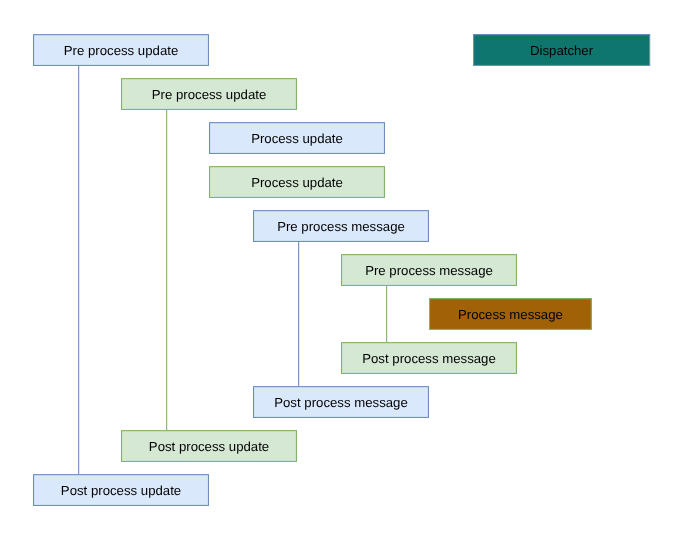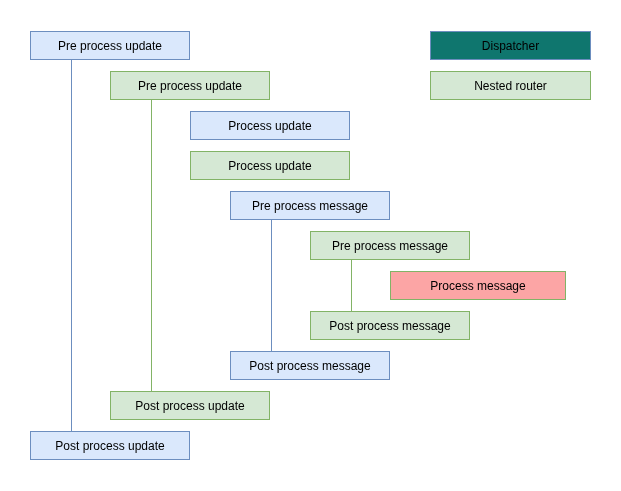--- a/index.html
+++ b/index.html
@@ -53,34 +53,31 @@
     </div>
     <div class="node" style="left: 190px; top: 151px; width: 160px; height: 29px; background: rgb(213, 232, 212); border-color: rgb(130, 179, 102); color: rgb(0, 0, 0);">
       <span class="node-label">Process update</span>
     </div>
     <div class="node" style="left: 230px; top: 191px; width: 160px; height: 29px; background: rgb(218, 232, 252); border-color: rgb(108, 142, 191); color: rgb(0, 0, 0);">
       <span class="node-label">Pre process message</span>
     </div>
     <div class="node" style="left: 310px; top: 231px; width: 160px; height: 29px; background: rgb(213, 232, 212); border-color: rgb(130, 179, 102); color: rgb(0, 0, 0);">
       <span class="node-label">Pre process message</span>
     </div>
-    <div class="node" style="left: 390px; top: 271px; width: 176px; height: 29px; background: #fca5a5; border-color: rgb(130, 179, 102); color: rgb(0, 0, 0);">
+    <div class="node" style="left: 390px; top: 271px; width: 148px; height: 29px; background: #a16207; border-color: rgb(130, 179, 102); color: rgb(0, 0, 0);">
       <span class="node-label">Process message</span>
     </div>
     <div class="node" style="left: 310px; top: 311px; width: 160px; height: 29px; background: rgb(213, 232, 212); border-color: rgb(130, 179, 102); color: rgb(0, 0, 0);">
       <span class="node-label">Post process message</span>
     </div>
     <div class="node" style="left: 230px; top: 351px; width: 160px; height: 29px; background: rgb(218, 232, 252); border-color: rgb(108, 142, 191); color: rgb(0, 0, 0);">
       <span class="node-label">Post process message</span>
     </div>
     <div class="node" style="left: 110px; top: 391px; width: 160px; height: 29px; background: rgb(213, 232, 212); border-color: rgb(130, 179, 102); color: rgb(0, 0, 0);">
       <span class="node-label">Post process update</span>
     </div>
     <div class="node" style="left: 30px; top: 431px; width: 160px; height: 29px; background: rgb(218, 232, 252); border-color: rgb(108, 142, 191); color: rgb(0, 0, 0);">
       <span class="node-label">Post process update</span>
     </div>
     <div class="node" style="left: 430px; top: 31px; width: 161px; height: 29px; background: #0f766e; border-color: rgb(108, 142, 191); color: rgb(0, 0, 0);">
       <span class="node-label">Dispatcher</span>
     </div>
-    <div class="node" style="left: 430px; top: 71px; width: 161px; height: 29px; background: rgb(213, 232, 212); border-color: rgb(130, 179, 102); color: rgb(0, 0, 0);">
-      <span class="node-label">Nested router</span>
-    </div>
   </div>
 
 </body></html>

